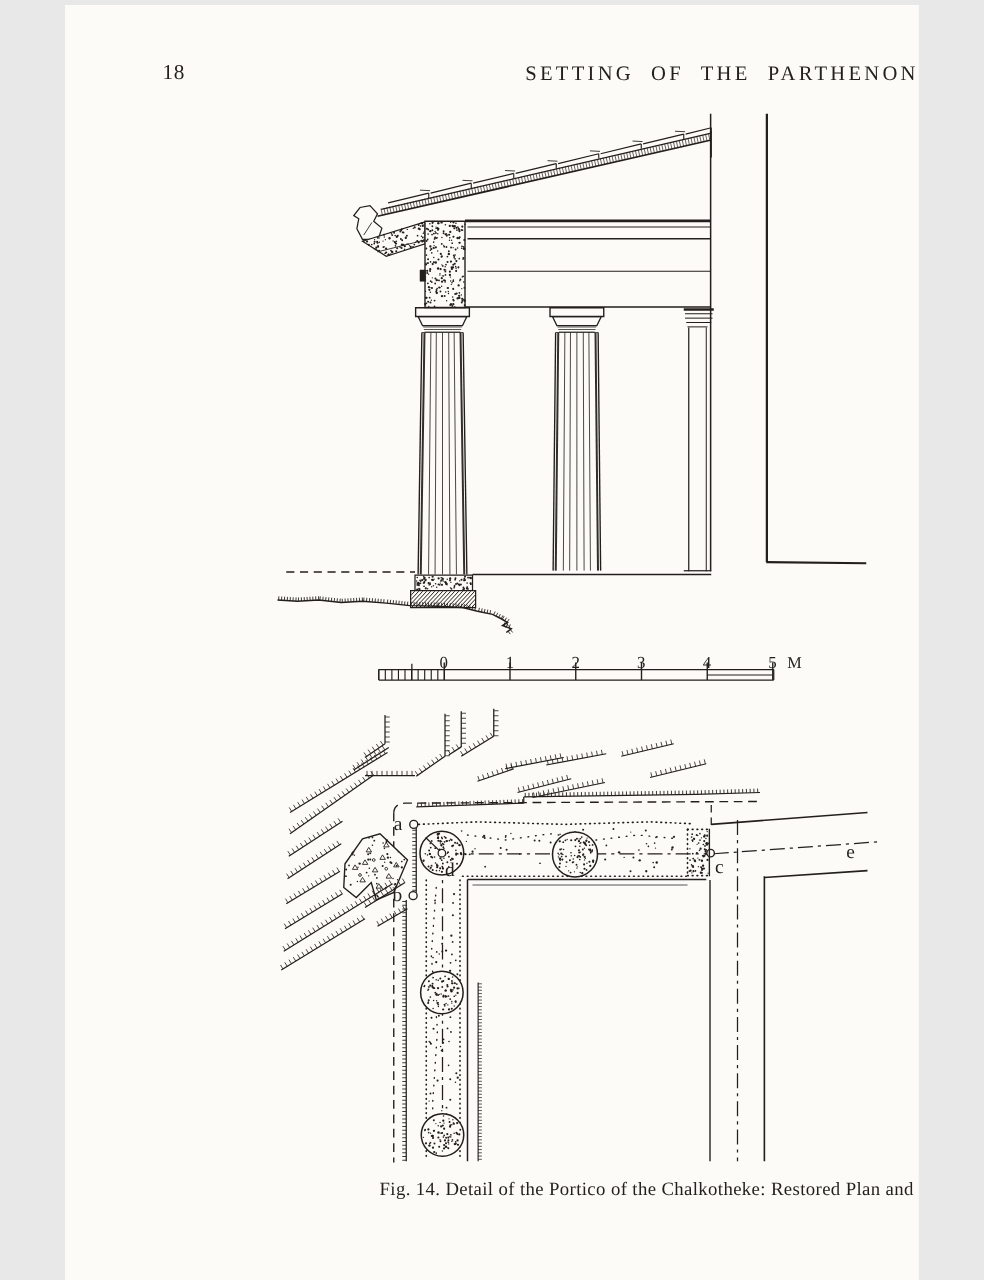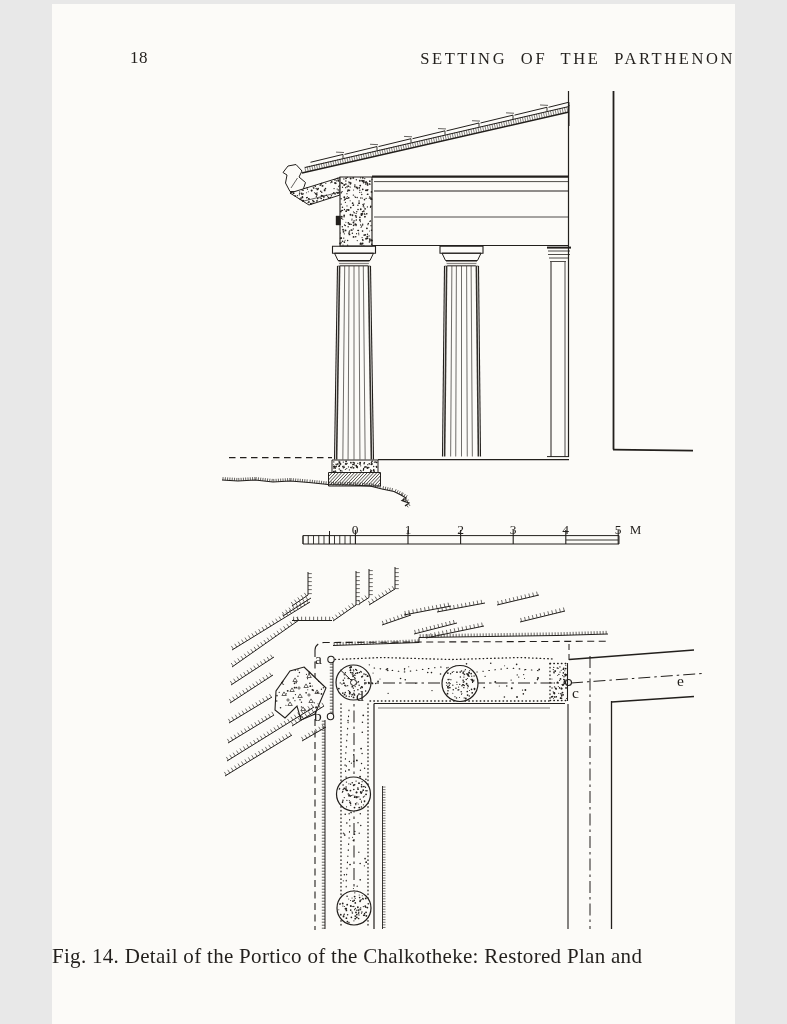--- a/index.html
+++ b/index.html
@@ -5,21 +5,21 @@
   :root{ --ink:#221f1c; --paper:#fcfbf8; }
   html,body{margin:0;padding:0;background:#e8e8e8;}
   .page{
     position:relative; width:683px; height:1024px; margin:4px auto;
     background:var(--paper); color:var(--ink);
     font-family:"Liberation Serif", serif; overflow:hidden;
   }
   .hdr-num{position:absolute; left:78px; top:44px; font-size:17px; letter-spacing:.5px;}
   .hdr-title{position:absolute; left:24px; right:0; top:45px; text-align:right;
     font-size:16.5px; letter-spacing:2.6px; word-spacing:7px;}
-  .cap{position:absolute; left:0; right:4px; text-align:left; font-size:21px; letter-spacing:.3px;}
+  .cap{position:absolute; left:0; right:4px; text-align:right; font-size:15px; letter-spacing:.3px;}
   .cap1{top:940px;} .cap2{top:959px;}
   svg{position:absolute; left:0; top:0;}
   .t-num{font-family:"Liberation Serif",serif; font-size:13.5px; fill:var(--ink);}
   .t-unit{font-family:"Liberation Serif",serif; font-size:13px; fill:var(--ink); letter-spacing:1px;}
   .t-label{font-family:"Liberation Serif",serif; font-size:15.5px; fill:var(--ink);}
 </style>
 </head>
 <body>
 
 <div class="page">

